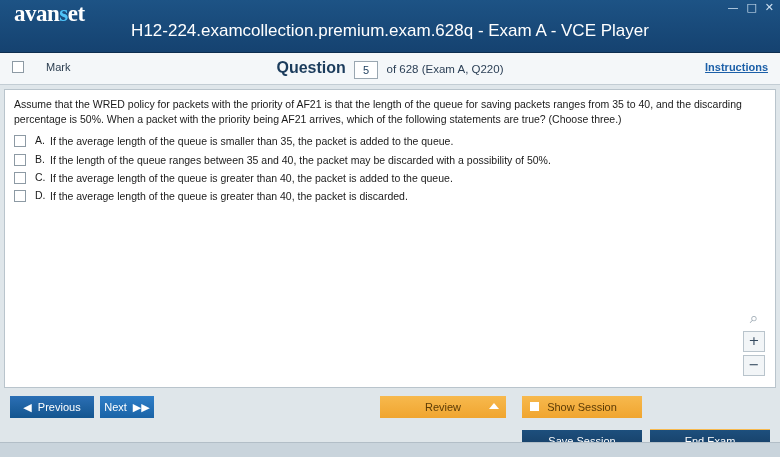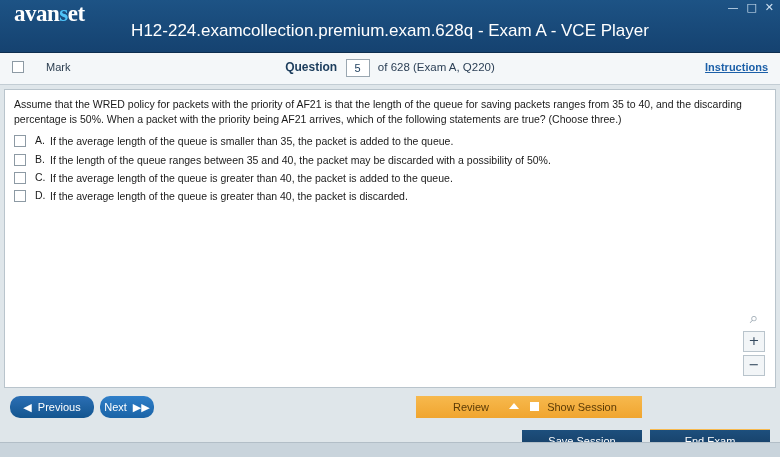--- a/index.html
+++ b/index.html
@@ -91,21 +91,21 @@
   }
   .mark-label { color: #2c3e50; font-size: 11px; }
   .q-center {
     position: absolute;
     left: 0; right: 0;
     top: 6px;
     text-align: center;
     color: #1b3c5c;
     font-size: 12px;
   }
-  .q-center .qlabel { font-weight: bold; font-size: 12px; }
+  .q-center .qlabel { font-weight: bold; font-size: 16px; }
   .qnum-box {
     display: inline-block;
     width: 22px;
     height: 16px;
     line-height: 16px;
     border: 1px solid #9aa7b1;
     background: #fff;
     text-align: center;
     font-size: 11px;
     color: #1b3c5c;
@@ -206,21 +206,20 @@
     font-size: 11px;
     text-align: center;
     color: #ffffff;
     cursor: pointer;
     box-sizing: border-box;
     border: none;
   }
   .btn-nav {
     background: #1b5fa8;
     background: linear-gradient(180deg, #2b6fb5 0%, #13558f 100%);
-    border-radius: 10px;
   }
   .btn-nav.next {
     background: linear-gradient(180deg, #2f7fc9 0%, #1a63a6 100%);
   }
   .btn-orange {
     background: linear-gradient(180deg, #f7b94e 0%, #f0a52f 100%);
     color: #5b3b06;
   }
   .btn-dark {
     background: linear-gradient(180deg, #1d4f7d 0%, #143a5f 100%);
@@ -313,21 +312,21 @@
     </div>
   </div>
 
   <div class="btnbar">
     <div class="btn btn-nav" style="left:10px; top:2px; width:84px;">
       <span class="arrow-left">◀</span><span>Previous</span>
     </div>
     <div class="btn btn-nav next" style="left:100px; top:2px; width:54px;">
       <span>Next</span><span class="arrow-right">▶▶</span>
     </div>
-    <div class="btn btn-orange" style="left:416px; top:2px; width:110px;">
+    <div class="btn btn-orange" style="left:380px; top:2px; width:126px;">
       <span>Review</span>
       <span class="caret-up"></span>
     </div>
     <div class="btn btn-orange" style="left:522px; top:2px; width:120px;">
       <span class="sq"></span>
       <span>Show Session</span>
     </div>
     <div class="btn btn-orange" style="left:650px; top:2px; width:120px;margin-top:33px;">
       <span class="sq"></span>
       <span>Show List</span>

